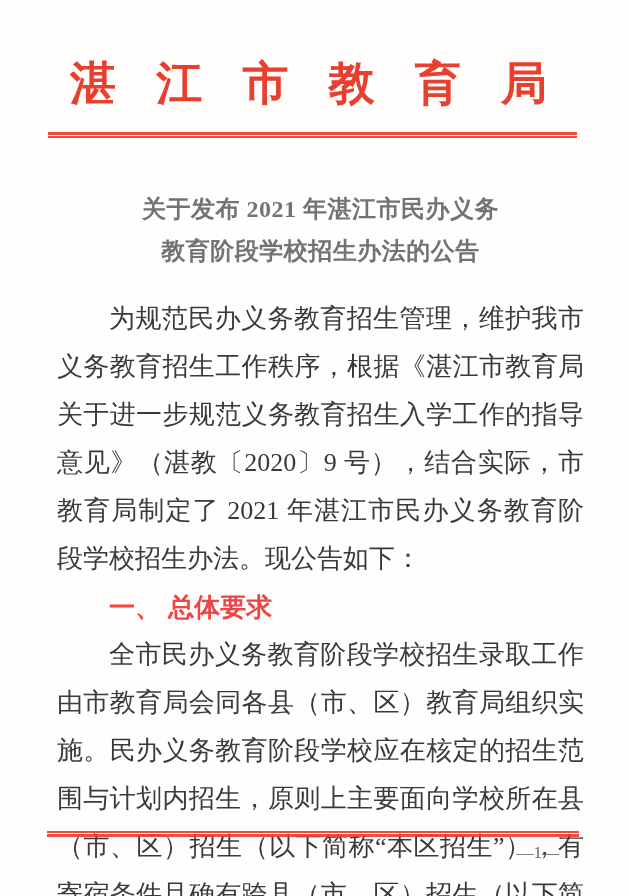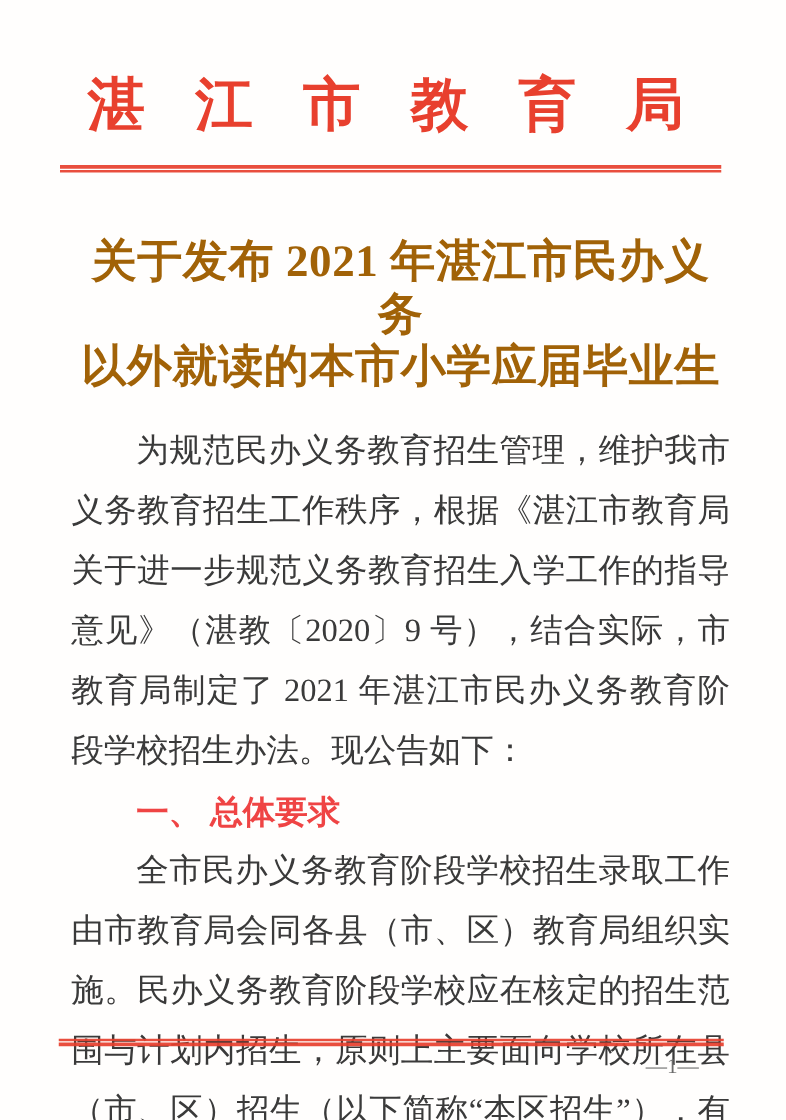--- a/index.html
+++ b/index.html
@@ -45,24 +45,24 @@
   .rule-top {
     margin: 22px 52px 0 48px;
     border-top-width: 3px;
     border-bottom-width: 2px;
   }
 
   
   .doc-title {
     margin: 50px 45px 0 57px;
     text-align: center;
-    font-size: 36px;
+    font-size: 24px;
     line-height: 42px;
     font-weight: 700;
-    color: #a16207;
+    color: #737373;
     letter-spacing: 0.5px;
   }
   .doc-title .t-line { display: block; }
 
   
   .doc-body {
     margin: 23px 45px 0 57px;
     font-size: 26px;
     line-height: 48px;
     color: var(--body-text, #3a3a3a);
@@ -106,21 +106,21 @@
         <span>市</span>
         <span>教</span>
         <span>育</span>
         <span>局</span>
       </div>
     <div class="rule rule-top"></div>
   </header>
 
   <h1 class="doc-title">
     <span class="t-line">关于发布 2021 年湛江市民办义务</span>
-    <span class="t-line">以外就读的本市小学应届毕业生</span>
+    <span class="t-line">教育阶段学校招生办法的公告</span>
   </h1>
 
   <div class="doc-body">
     <p class="para">为规范民办义务教育招生管理，维护我市义务教育招生工作秩序，根据《湛江市教育局关于进一步规范义务教育招生入学工作的指导意见》（湛教〔2020〕9 号），结合实际，市教育局制定了 2021 年湛江市民办义务教育阶段学校招生办法。现公告如下：</p>
     <p class="heading">一、 总体要求</p>
     <p class="para">全市民办义务教育阶段学校招生录取工作由市教育局会同各县（市、区）教育局组织实施。民办义务教育阶段学校应在核定的招生范围与计划内招生，原则上主要面向学校所在县（市、区）招生（以下简称“本区招生”），有寄宿条件且确有跨县（市、区）招生（以下简称“跨区招生”）需求的，由县（市、区）教育局审核后报市教育局核准，跨区招生计划原则上不超过总计划的50%。</p>
   </div>
 
   <div class="rule rule-bottom"></div>
   <div class="page-number">—1—</div>

